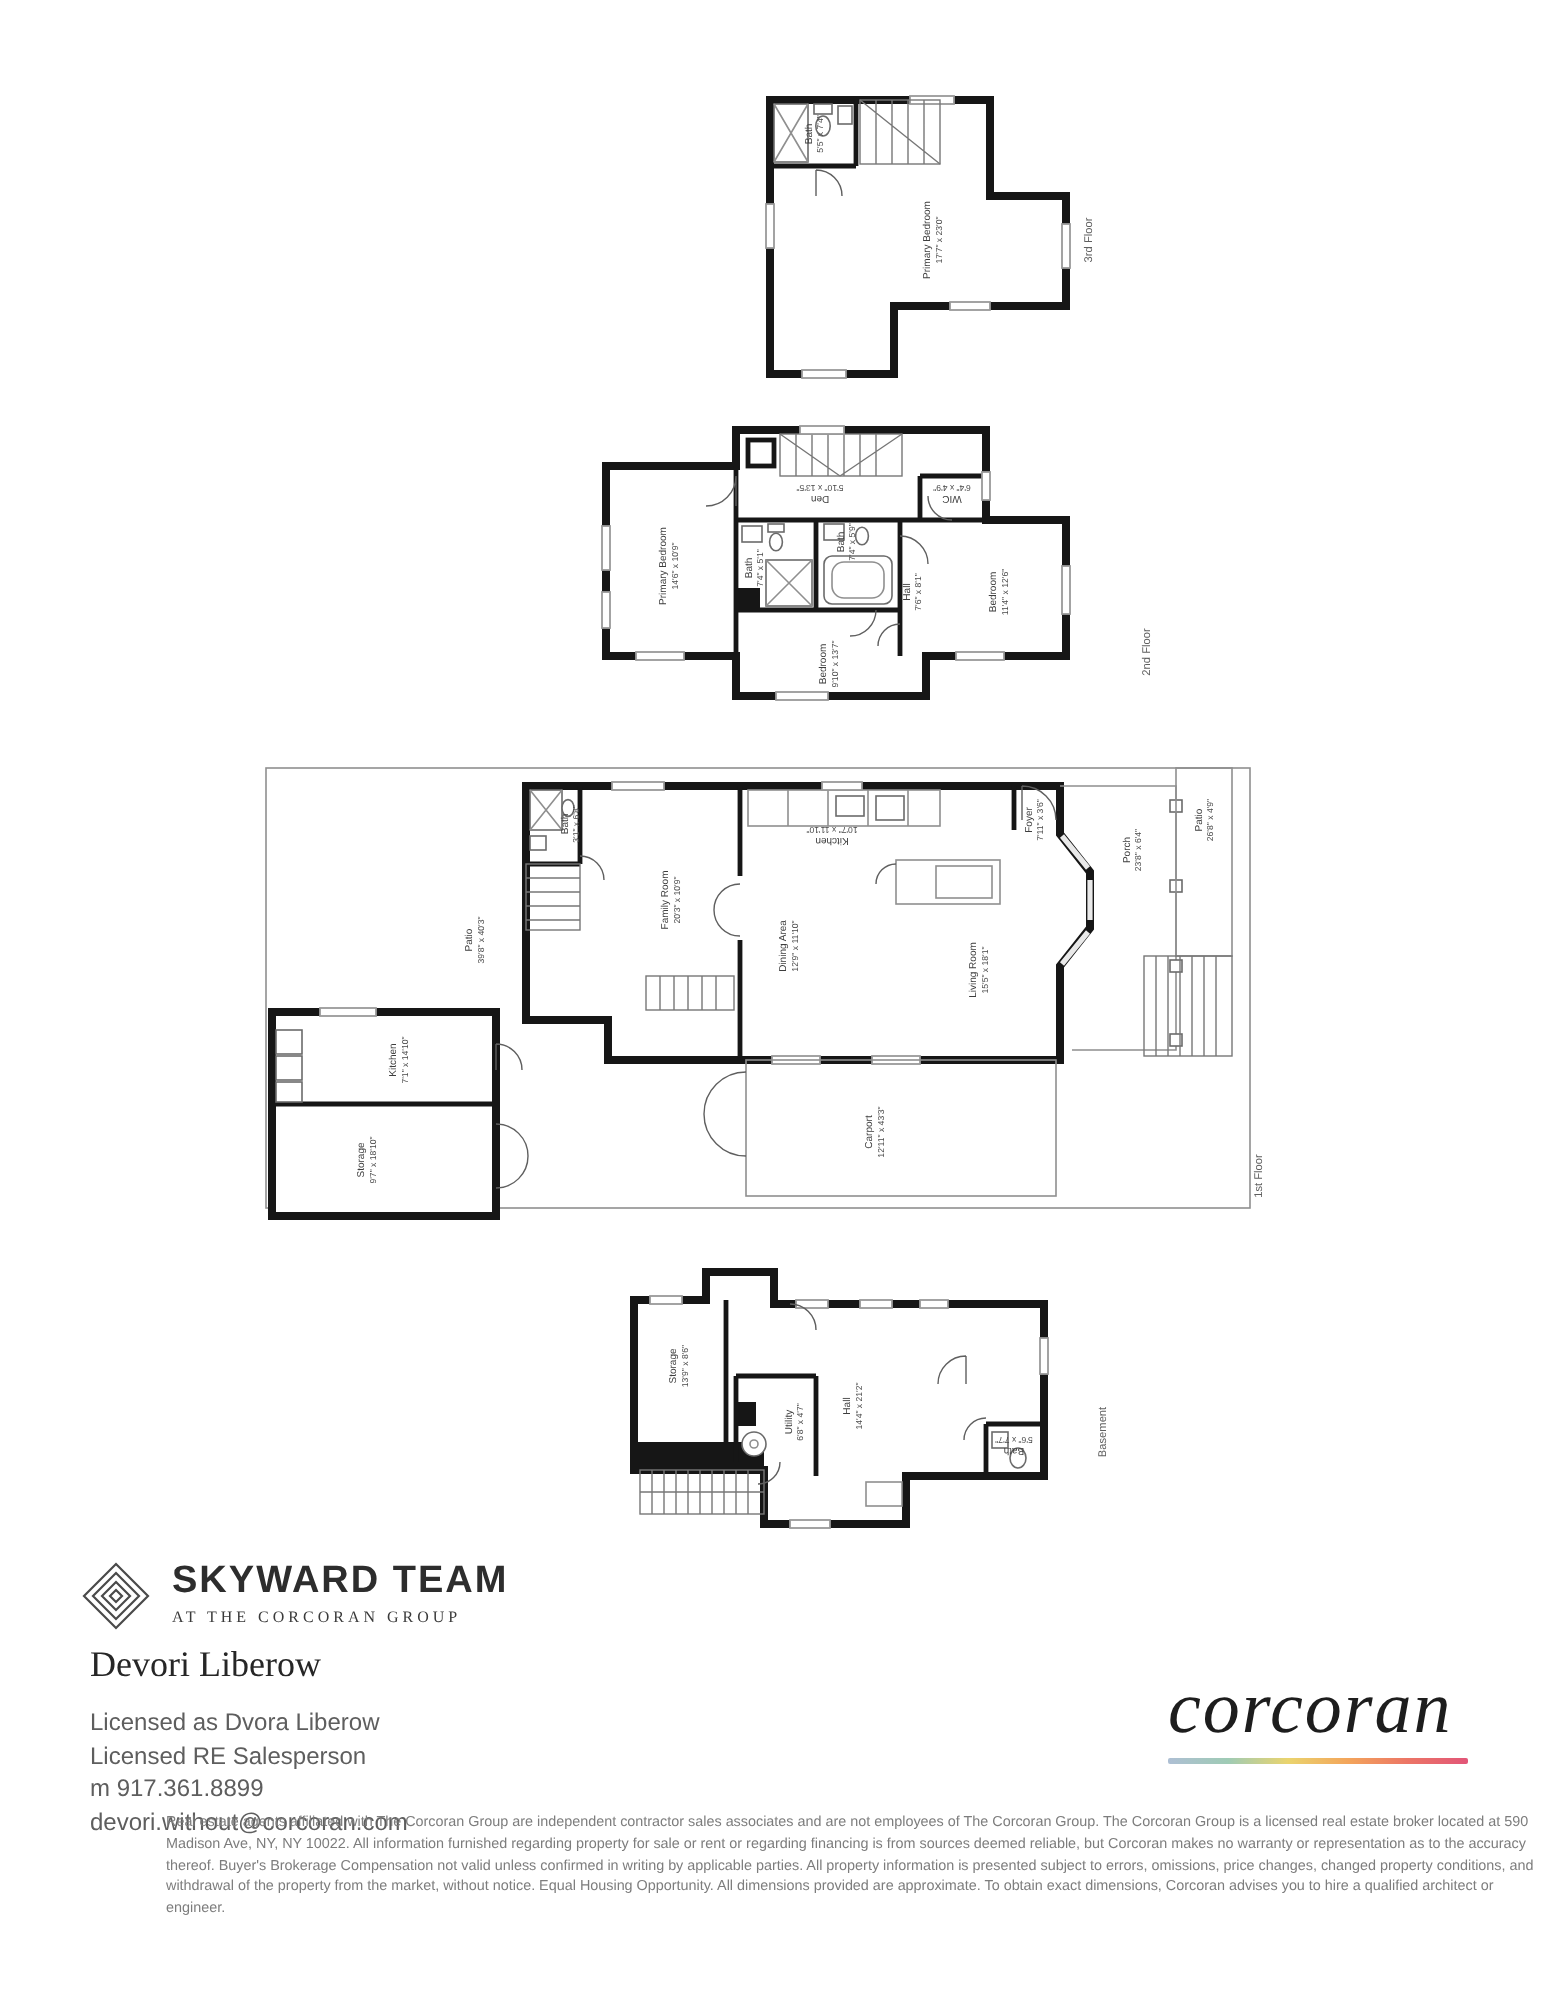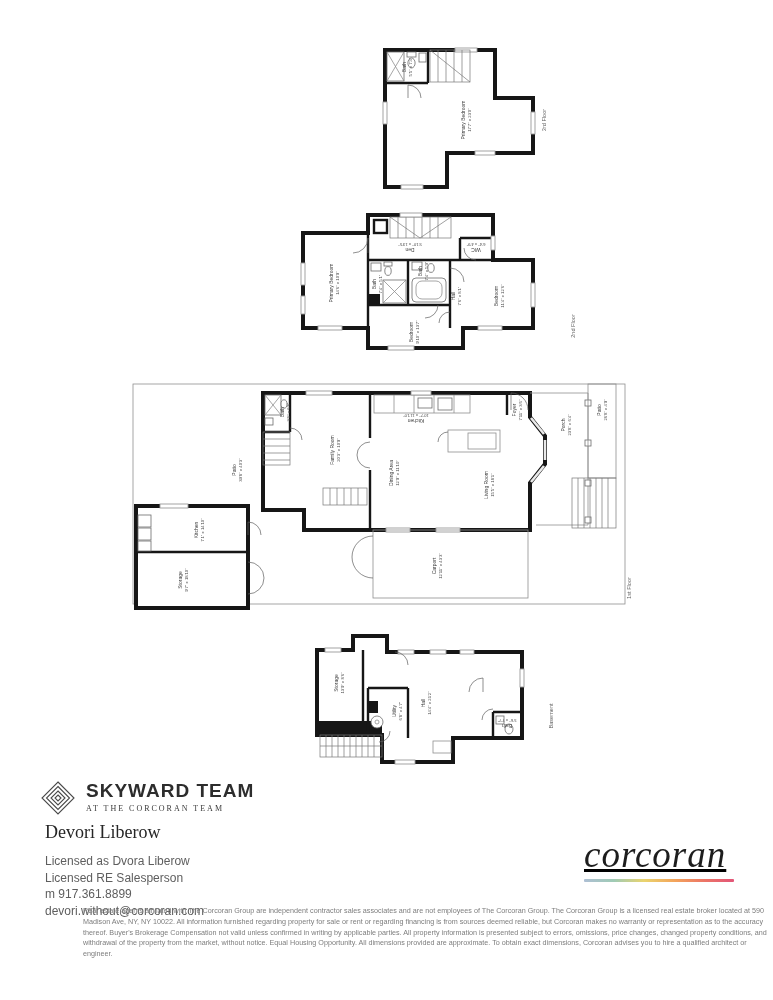--- a/index.html
+++ b/index.html
@@ -22,21 +22,21 @@
   
   #team-logo{position:absolute;left:40px;top:780px;display:flex;align-items:flex-start;gap:10px;}
   #team-text .team-name{font-size:19px;font-weight:bold;letter-spacing:1px;color:#2d2d2d;
        font-family:"Liberation Sans",sans-serif;}
   #team-text .team-tagline{font-family:"Liberation Serif",serif;font-size:8px;letter-spacing:2px;
        color:#3a3a3a;margin-top:2px;}
   .agent{position:absolute;top:822px;}
   #agent-1{left:45px;} #agent-2{left:218px;}
   .agent .agent-name{font-family:"Liberation Serif",serif;font-size:18px;color:#262626;margin-bottom:10px;}
   .agent .agent-line{font-size:12px;color:#5e5e5e;line-height:1.38;}
-  #corcoran{position:absolute;left:584px;top:836px;width:152px;text-decoration:underline;}
+  #corcoran{position:absolute;left:584px;top:836px;width:152px;}
   #corcoran .wordmark{font-family:"Liberation Serif",serif;font-style:italic;font-size:37px;
        color:#1d1d1d;letter-spacing:1px;line-height:1;}
   #corcoran .gradbar{height:3px;width:150px;margin-top:6px;border-radius:1px;}
   #disclaimer{position:absolute;left:43px;top:906px;width:694px;font-size:7.2px;color:#7d7d7d;
        line-height:1.5;text-align:left;margin-left:40px;}
 </style>
 </head>
 <body>
 
 <div id="page">
@@ -349,21 +349,21 @@
     <svg style="position:static" width="36" height="36" viewBox="0 0 36 36">
       <g fill="none" stroke="#4a4a4a" stroke-width="1.1">
         <path d="M18,2 L34,18 L18,34 L2,18 Z"></path>
         <path d="M18,6.5 L29.5,18 L18,29.5 L6.5,18 Z"></path>
         <path d="M18,11 L25,18 L18,25 L11,18 Z"></path>
         <path d="M18,15 L21,18 L18,21 L15,18 Z"></path>
       </g>
     </svg>
     <div id="team-text">
       <div class="team-name">SKYWARD TEAM</div>
-      <div class="team-tagline">AT THE CORCORAN TEAM</div>
+      <div class="team-tagline">AT THE CORCORAN GROUP</div>
     </div>
   </div>
 
   <div class="agent" id="agent-1">
     <div class="agent-name">Devori Liberow</div>
     <div class="agent-line">Licensed as Dvora Liberow</div>
     <div class="agent-line">Licensed RE Salesperson</div>
     <div class="agent-line">m 917.361.8899</div>
     <div class="agent-line">devori.without@corcoran.com</div>
   </div>

